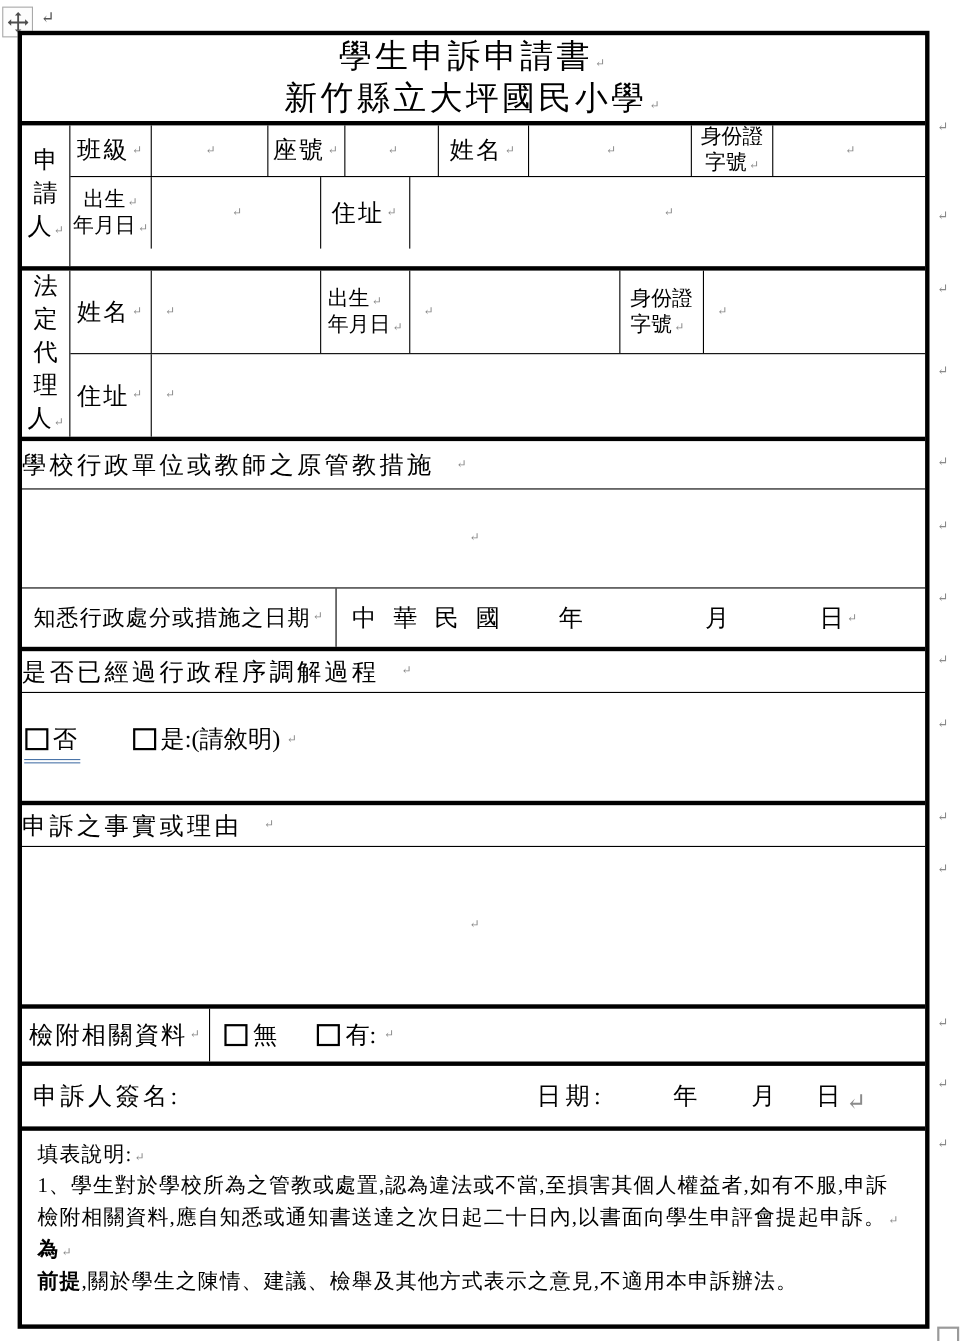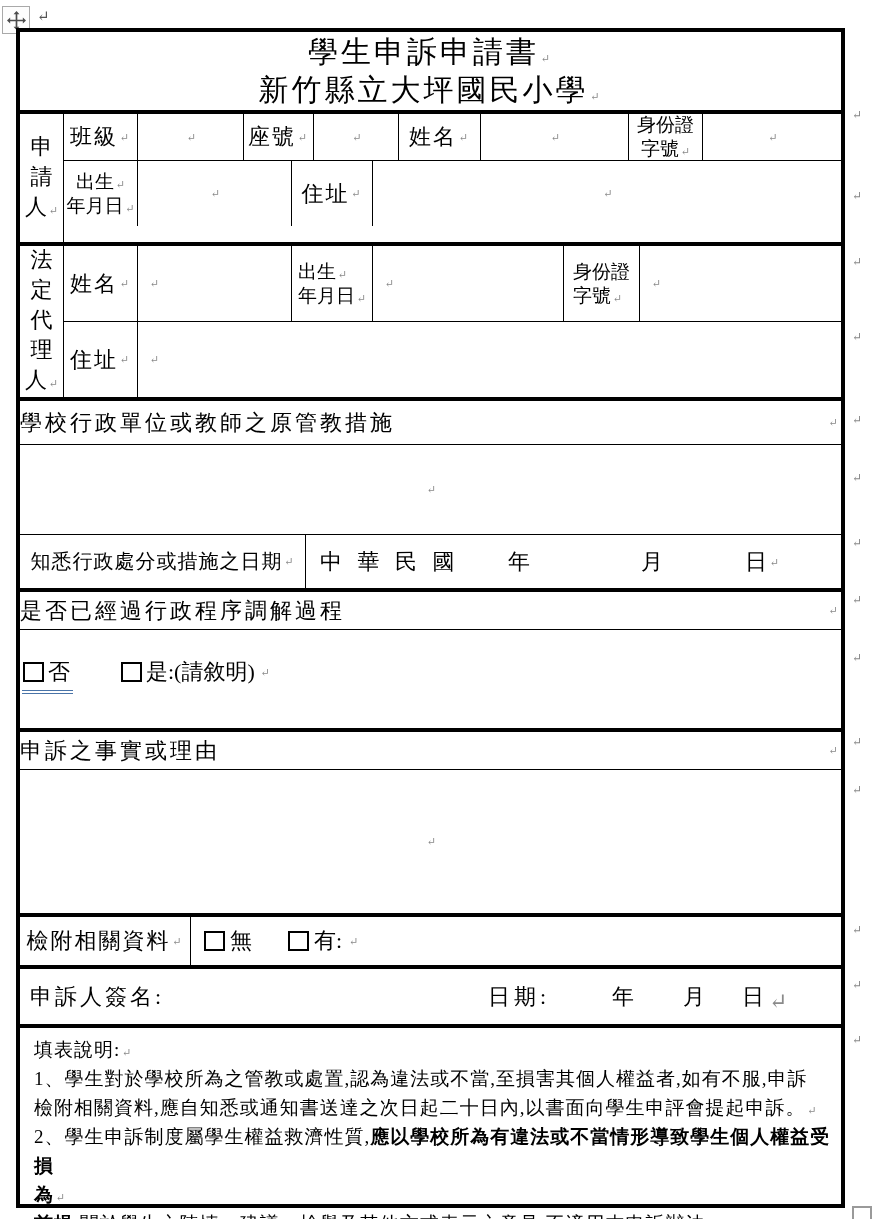--- a/index.html
+++ b/index.html
@@ -38,21 +38,21 @@
   .blank-l { display:flex; align-items:center; justify-content:flex-start; padding-left:10px; }
   
   .title-band { height:82px; display:flex; flex-direction:column; align-items:center; justify-content:center; }
   .title-line { font-size:30px; letter-spacing:3px; line-height:38px; }
   
   .vcol { width:44px; border-right:1px solid #000; display:flex; flex-direction:column;
           align-items:center; justify-content:center; font-size:22px; }
   .vcol span { line-height:30px; }
   .sec-right { flex:1; display:flex; flex-direction:column; }
   
-  .hdr-band { display:flex; align-items:center; justify-content:space-between; font-size:22px; letter-spacing:3px; }
+  .hdr-band { display:flex; align-items:center; justify-content:flex-start; font-size:22px; letter-spacing:3px;gap:18px; }
   
   .date-cell { position:relative; flex:1; }
   .date-cell span { position:absolute; top:50%; transform:translateY(-50%); font-size:22px; }
   
   .cb { width:21px; height:20px; border:2px solid #000; display:inline-block; background:#fff; flex:none; }
   .opt { display:inline-flex; align-items:center; gap:4px; font-size:22px; }
   .no-underline { border-bottom:4px double #4a74a8; padding:0 3px 3px 1px; }
   
   .sig-band { position:relative; }
   .sig-band span.abs { position:absolute; top:50%; transform:translateY(-50%); font-size:22px; }
@@ -257,19 +257,18 @@
       <span class="abs" style="left:592px">年</span>
       <span class="abs" style="left:663px">月</span>
       <span class="abs" style="left:722px">日</span>
       <span class="abs pm" style="left:747px;top:60%">↵</span>
     </div>
 
     <div class="band notes">
       <div><span>填表說明:</span><span class="pm">↵</span></div>
       <div><span>1、學生對於學校所為之管教或處置,認為違法或不當,至損害其個人權益者,如有不服,申訴</span></div>
       <div><span>檢附相關資料,應自知悉或通知書送達之次日起二十日內,以書面向學生申評會提起申訴。</span><span class="pm">↵</span></div>
-      <div><span>2、學生申訴制度屬學生權益救濟性質,</span><span class="bold">應以學校所為有違法或不當情形導致學生個人權益受損</span></div>
       <div><span class="bold">為</span><span class="pm">↵</span></div>
       <div><span class="bold">前提</span><span>,關於學生之陳情、建議、檢舉及其他方式表示之意見,不適用本申訴辦法。</span></div>
     </div>
 
   </div>
 </div>
 
 </body></html>

